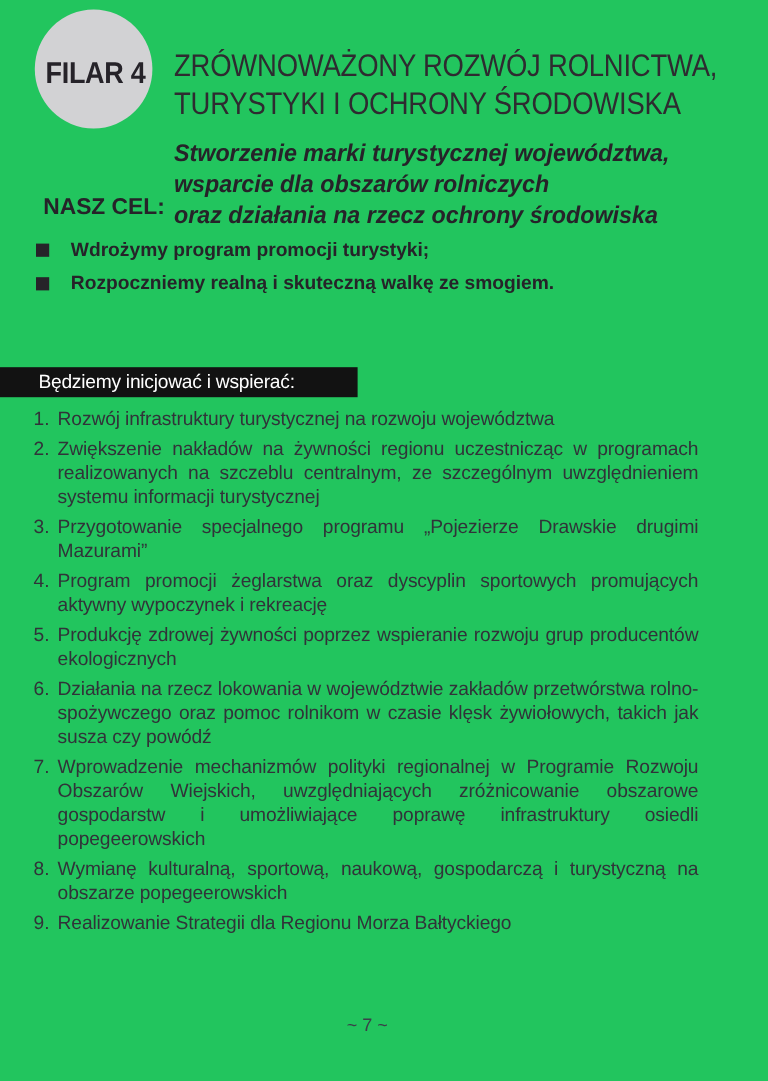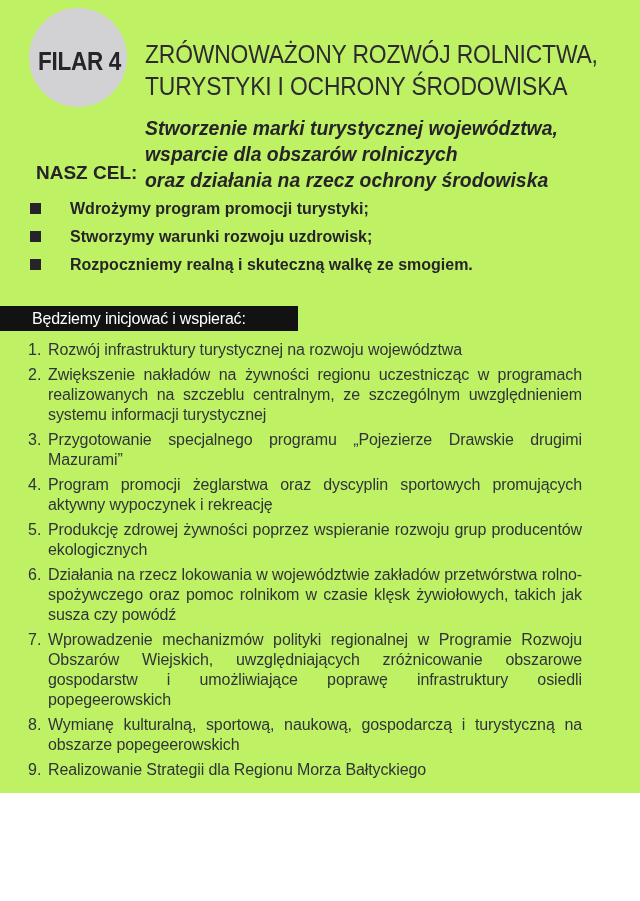--- a/index.html
+++ b/index.html
@@ -4,22 +4,22 @@
 <style>
   html, body {
     margin: 0;
     padding: 0;
     background: #ffffff;
     font-family: "Liberation Sans", sans-serif;
   }
   .page {
     position: relative;
     width: 640px;
-    height: 793px;
-    background: #bef264;
+    height: 901px;
+    background: #22c55e;
     overflow: hidden;
   }
 
   
   .pillar-circle {
     position: absolute;
     left: 29px;
     top: 8px;
     width: 98px;
     height: 99px;
@@ -95,21 +95,21 @@
     background: #262329;
     margin: 3px 7px 0 0;
   }
   .commitment-text {
     font-size: 16px;
     font-weight: bold;
     color: #262329;
     padding-left: 0;
   }
   .commitment-row .commitment-text { margin-left: 0; }
-  .commitment-row { gap: 22px; }
+  .commitment-row { gap: 11px; }
 
   
   .section-bar {
     position: absolute;
     left: 0;
     top: 306px;
     width: 298px;
     height: 25px;
     background: #121212;
     color: #ffffff;
@@ -179,24 +179,20 @@
     <div>oraz działania na rzecz ochrony środowiska</div>
   </div>
 
   <div class="commitments">
     <div class="commitment-row">
       <span class="square-bullet"></span>
       <span class="commitment-text">Wdrożymy program promocji turystyki;</span>
     </div>
     <div class="commitment-row">
       <span class="square-bullet"></span>
-      <span class="commitment-text">Stworzymy warunki rozwoju uzdrowisk;</span>
-    </div>
-    <div class="commitment-row">
-      <span class="square-bullet"></span>
       <span class="commitment-text">Rozpoczniemy realną i skuteczną walkę ze smogiem.</span>
     </div>
   </div>
 
   <div class="section-bar">
     <span>Będziemy inicjować i wspierać:</span>
   </div>
 
   <div class="initiatives">
     <div class="initiative">

